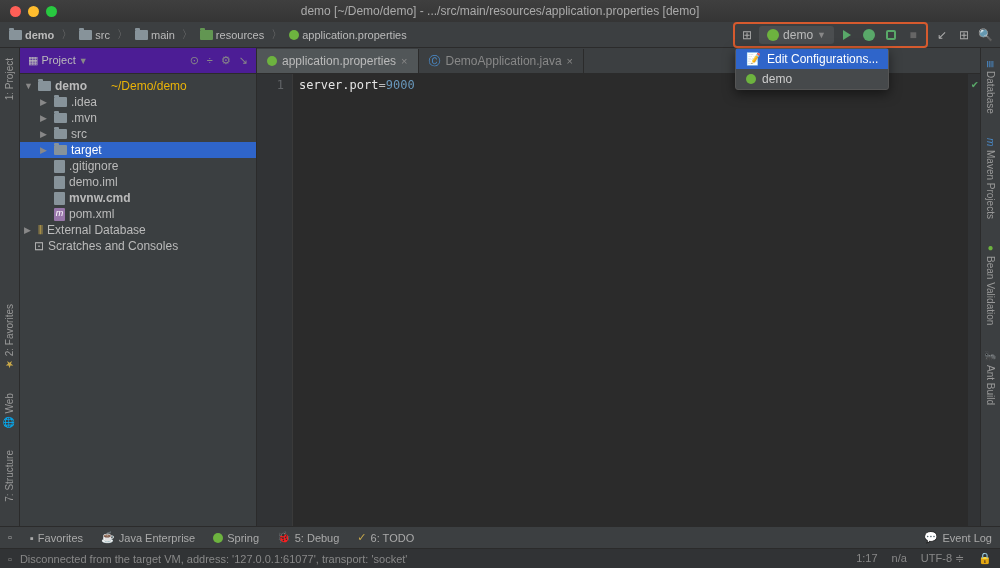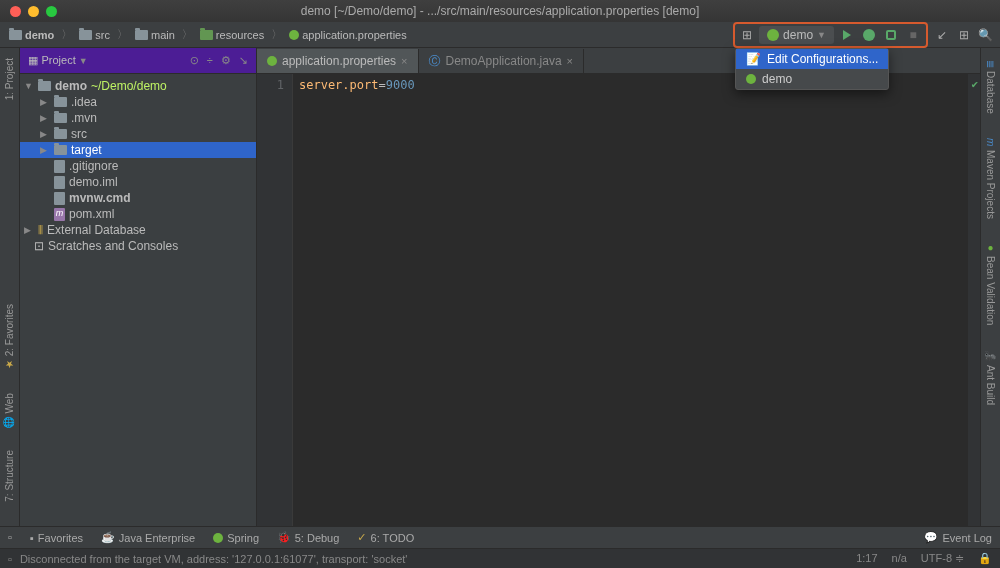--- a/index.html
+++ b/index.html
@@ -41,21 +41,21 @@
 .tree-row.sel { background:#2f65ca; color:#fff }
 .arrow { width:10px; color:#888; font-size:9px }
 .editor-area { flex:1; display:flex; flex-direction:column; background:#2b2b2b }
 .tabs { height:26px; background:#3c3f41; display:flex; align-items:flex-end; border-bottom:1px solid #2b2b2b }
 .tab { height:24px; padding:0 10px; display:flex; align-items:center; gap:5px; background:#515658; color:#bbb; font-size:12px; border-right:1px solid #2b2b2b; cursor:pointer }
 .tab.inactive { background:#3c3f41; color:#888 }
 .tab-close { color:#888; font-size:11px; cursor:pointer }
 .editor { flex:1; display:flex; background:#2b2b2b; font-family:Menlo,monospace; font-size:12px }
 .gutter-ln { width:36px; background:#313335; color:#606366; text-align:right; padding:4px 8px 0 0; border-right:1px solid #3a3a3a }
 .code { flex:1; padding:4px 0 0 6px; position:relative }
-.code .kw { color:#fdba74 } .code .val { color:#6897bb }
+.code .kw { color:#e5e5e5 } .code .val { color:#6897bb }
 .right-stripe { width:12px; background:#313335; position:relative }
 .check { position:absolute; top:4px; right:2px; color:#59a869; font-size:11px }
 .bottom-tabs { height:22px; background:#3c3f41; border-top:1px solid #2b2b2b; display:flex; align-items:center; padding:0 8px; gap:18px; font-size:11px; color:#aaa; justify-content:space-between }
 .bt-left { display:flex; gap:18px }
 .bt-item { display:flex; align-items:center; gap:4px; cursor:pointer }
 .statusbar { height:20px; background:#313335; border-top:1px solid #2b2b2b; display:flex; align-items:center; padding:0 8px; font-size:11px; color:#888; justify-content:space-between }
 .sb-right { display:flex; gap:14px }
 .file-ico { width:11px; height:13px; background:#87939a; border-radius:1px; display:inline-block; position:relative }
 .file-ico.m { background:#9876aa; }
 .spring-ico-sm{width:10px;height:10px;border-radius:50%;background:#6db33f;display:inline-block}
@@ -158,21 +158,21 @@
         <span>÷</span>
         <span>⚙</span>
         <span>↘</span>
       </div>
     </div>
     <div class="tree">
       <div class="tree-row" style="padding-left:4px">
         <span class="arrow">▼</span>
           <span class="folder-ico"></span>
         <b>demo</b>
-        <span style="color:#bef264;margin-left:0">~/Demo/demo</span>
+        <span style="color:#eab308;margin-left:20px">~/Demo/demo</span>
       </div>
       <div id="tree-nodes">
           <div class="tree-row" style="padding-left: 20px;">
             <span class="arrow">▶</span>
             <span class="folder-ico"></span>
             <span>.idea</span>
           </div>
           <div class="tree-row" style="padding-left: 20px;">
             <span class="arrow">▶</span>
             <span class="folder-ico"></span>

